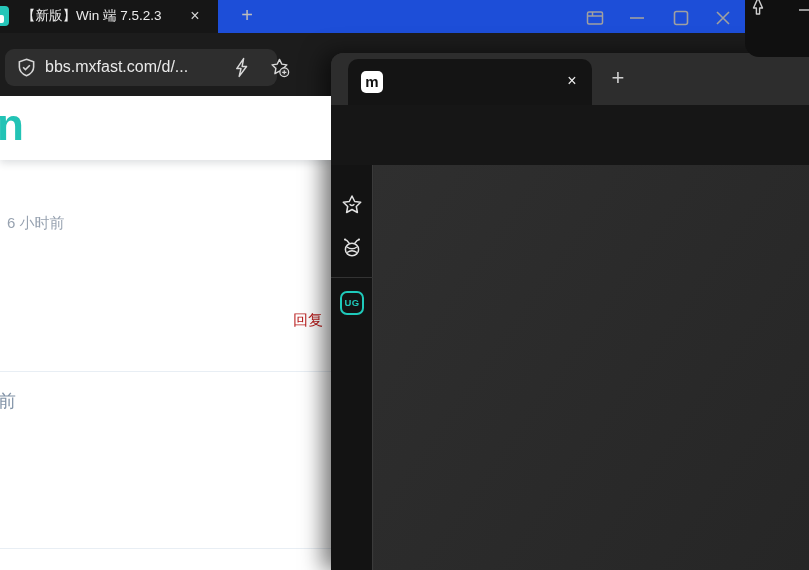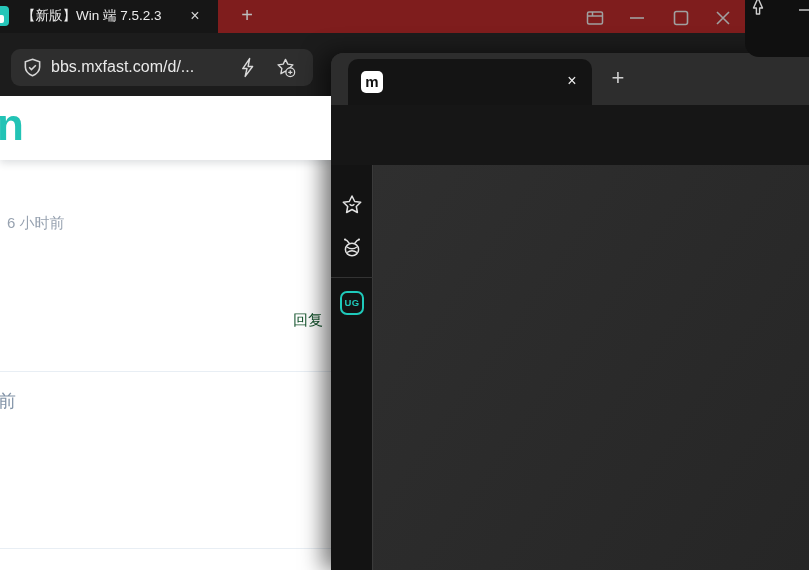--- a/index.html
+++ b/index.html
@@ -1,39 +1,39 @@
 <!DOCTYPE html>
 <html><head>
 <meta charset="utf-8">
 <style>
   html,body{margin:0;padding:0;background:#000;}
   *{box-sizing:border-box;font-family:"Liberation Sans",sans-serif;}
   #screen{position:relative;width:809px;height:570px;overflow:hidden;background:#1c1c1c;}
 
   
-  .bg-tabstrip{position:absolute;left:0;top:0;width:745px;height:33px;background:#7f1d1d;}
+  .bg-tabstrip{position:absolute;left:0;top:0;width:745px;height:33px;background:#1d4ed8;}
   .bg-activetab{position:absolute;left:0;top:0;width:218px;height:33px;background:#161616;}
   .bg-favicon{position:absolute;left:-11px;top:6px;width:20px;height:20px;border-radius:4px;background:#26c6b9;}
   .bg-favicon .inner{position:absolute;left:5px;bottom:3px;width:10px;height:8px;border-radius:2px;background:#ffffff;}
   .bg-tabtitle{position:absolute;left:22px;top:0;height:33px;line-height:32px;font-size:13.5px;color:#ececec;white-space:nowrap;}
   .bg-tabclose{position:absolute;left:184px;top:0;width:22px;height:33px;line-height:31px;text-align:center;font-size:16px;color:#d2d2d2;}
   .bg-newtab{position:absolute;left:234px;top:0;width:26px;height:33px;line-height:30px;text-align:center;font-size:20px;color:#bdbdbd;}
   .winctl{position:absolute;top:7px;width:22px;height:22px;}
   .bg-addressrow{position:absolute;left:0;top:33px;width:745px;height:63px;background:#1c1c1c;}
-  .bg-pill{position:absolute;left:11px;top:16px;width:302px;height:37px;background:#2e2e2e;border-radius:9px;}
+  .bg-pill{position:absolute;left:5px;top:16px;width:272px;height:37px;background:#2e2e2e;border-radius:9px;}
   .bg-url{position:absolute;left:40px;top:0;height:37px;line-height:36px;font-size:16px;color:#e9e9e9;white-space:nowrap;}
   .pill-icon{position:absolute;top:8px;width:21px;height:21px;}
 
   
   .bg-page{position:absolute;left:0;top:96px;width:331px;height:474px;background:#ffffff;overflow:hidden;}
   .page-header{position:absolute;left:0;top:0;width:100%;height:64px;background:#fff;box-shadow:0 3px 8px rgba(40,50,60,.16);z-index:2;}
   .page-logo{position:absolute;left:-3px;top:4px;font-size:44px;font-weight:900;color:#22c3b5;letter-spacing:-1px;}
   .hdiv{position:absolute;left:0;width:100%;height:1px;background:#e8eef4;}
   .page-time1{position:absolute;left:7px;top:118px;font-size:15px;color:#97a2b0;}
-  .page-reply{position:absolute;left:293px;top:215px;font-size:15px;color:#14532d;}
+  .page-reply{position:absolute;left:293px;top:215px;font-size:15px;color:#b91c1c;}
   .page-time2{position:absolute;left:-2px;top:293px;font-size:18px;color:#8394a8;}
 
   
   .fg-window{position:absolute;left:331px;top:53px;width:478px;height:517px;border-top-left-radius:12px;overflow:hidden;box-shadow:-8px 0 22px rgba(0,0,0,.55);background:#2d2d2d;}
   .fg-strip{position:absolute;left:0;top:0;width:100%;height:52px;background:#2d2d2d;}
   .fg-tab{position:absolute;left:17px;top:6px;width:244px;height:46px;background:#141414;border-radius:10px 10px 0 0;}
   .fg-mlogo{position:absolute;left:13px;top:12px;width:22px;height:22px;background:#ffffff;border-radius:5px;text-align:center;line-height:22px;font-size:15px;font-weight:900;color:#111;}
   .fg-tabtitle{position:absolute;left:46px;top:0;height:46px;line-height:45px;font-size:14px;color:#f1f1f1;white-space:nowrap;}
   .fg-tabclose{position:absolute;left:208px;top:0;width:32px;height:46px;line-height:44px;text-align:center;font-size:16px;color:#eeeeee;}
   .fg-newtab{position:absolute;left:272px;top:0;width:30px;height:52px;line-height:49px;text-align:center;font-size:22px;color:#cfcfcf;}

